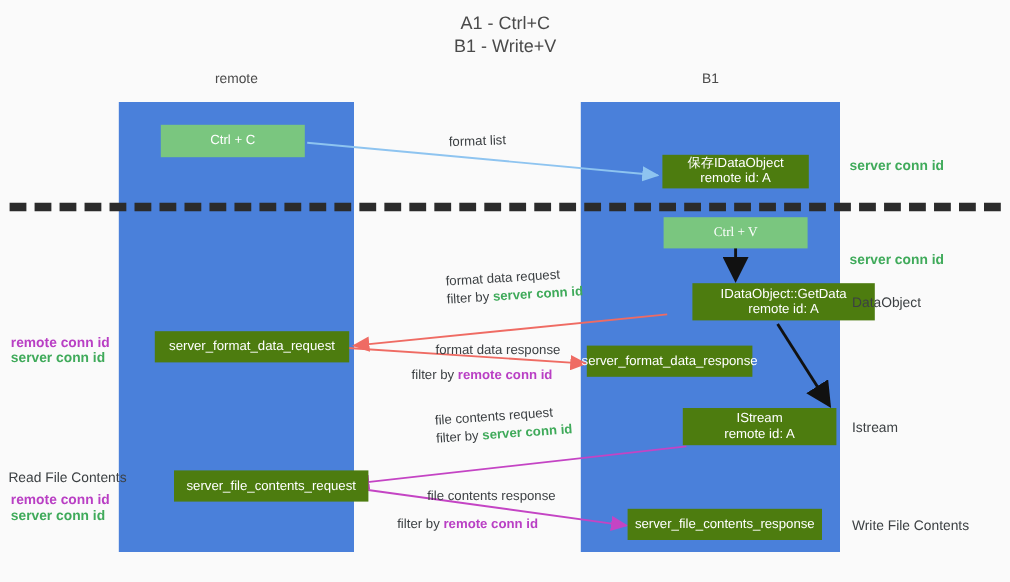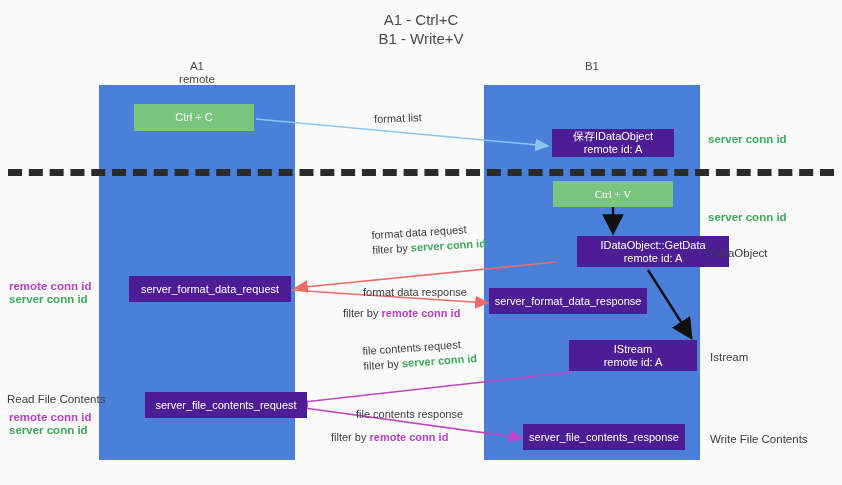--- a/index.html
+++ b/index.html
@@ -37,21 +37,21 @@
   }
 
   
   .node{
     position:absolute;box-sizing:border-box;
     display:flex;flex-direction:column;align-items:center;justify-content:center;
     color:#ffffff;font-size:11px;line-height:13px;text-align:center;
     padding:10px 4px;
   }
   .node.green{background:#7ac67f;}
-  .node.orange{background:#4c1d95;}
+  .node.orange{background:#4d7c0f;}
   .node .l2{display:block;}
 
   
   .sidelabel{
     position:absolute;font-size:11.5px;line-height:14px;
   }
   .green-t{color:#3faa5a;font-weight:bold;}
   .purple-t{color:#b93fc4;font-weight:bold;}
   .dark-t{color:#3c4043;text-align:right;}
 
@@ -69,21 +69,20 @@
 <body>
 
 <div id="stage">
 
   <div class="title">
     <div>A1 - Ctrl+C</div>
     <div>B1 - Write+V</div>
   </div>
 
   <div class="colhead" style="left:117px;top:60px;">
-    <div>A1</div>
     <div>remote</div>
   </div>
   <div class="colhead" style="left:512px;top:60px;">
     <div>B1</div>
   </div>
 
   <div class="lane" id="lane-a1"></div>
   <div class="lane" id="lane-b1"></div>
 
   <svg id="wires" viewBox="0 0 842 485">
@@ -137,21 +136,21 @@
 
   <div class="node orange" style="left:569px;top:340px;width:128px;height:31px;">
     <span>IStream</span>
     <span class="l2">remote id: A</span>
   </div>
 
   <div class="node orange" style="left:129px;top:276px;width:162px;height:26px;">
     <span>server_format_data_request</span>
   </div>
 
-  <div class="node orange" style="left:489px;top:288px;width:158px;height:26px;">
+  <div class="node orange" style="left:489px;top:288px;width:138px;height:26px;">
     <span>server_format_data_response</span>
   </div>
 
   <div class="node orange" style="left:129px;top:392px;width:162px;height:26px;margin-left:16px;">
     <span>server_file_contents_request</span>
   </div>
 
   <div class="node orange" style="left:523px;top:424px;width:162px;height:26px;">
     <span>server_file_contents_response</span>
   </div>

